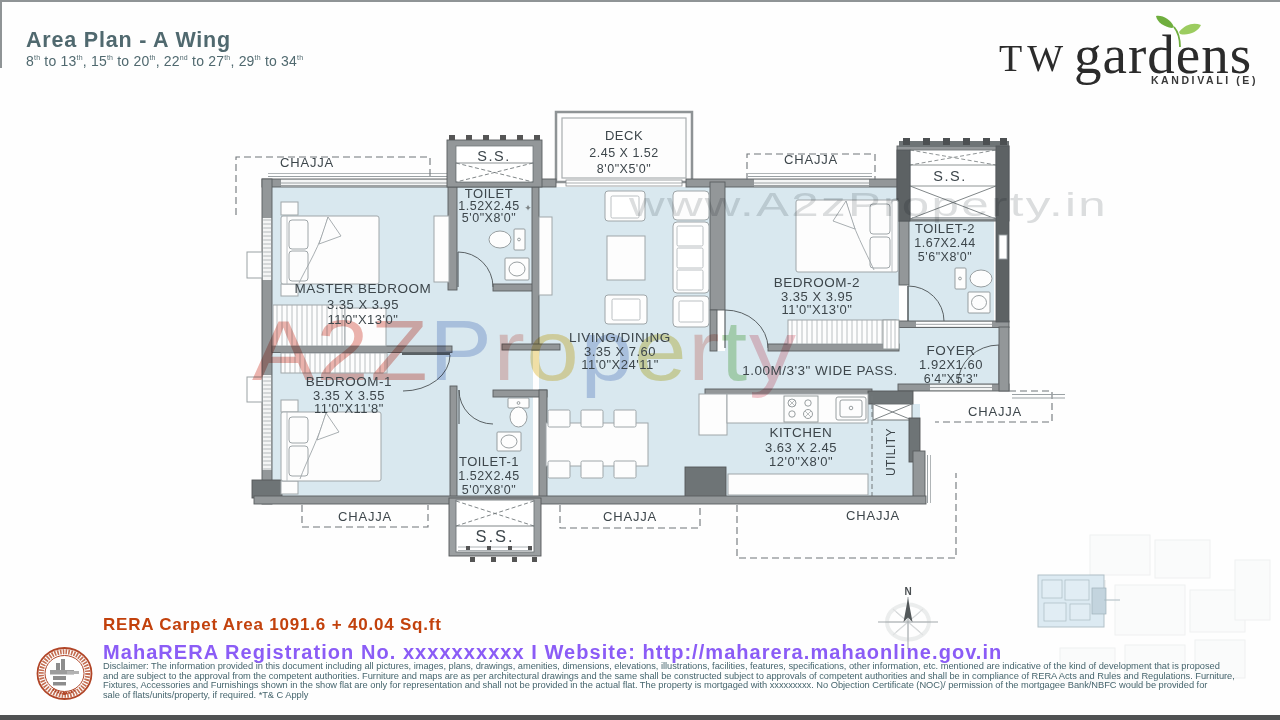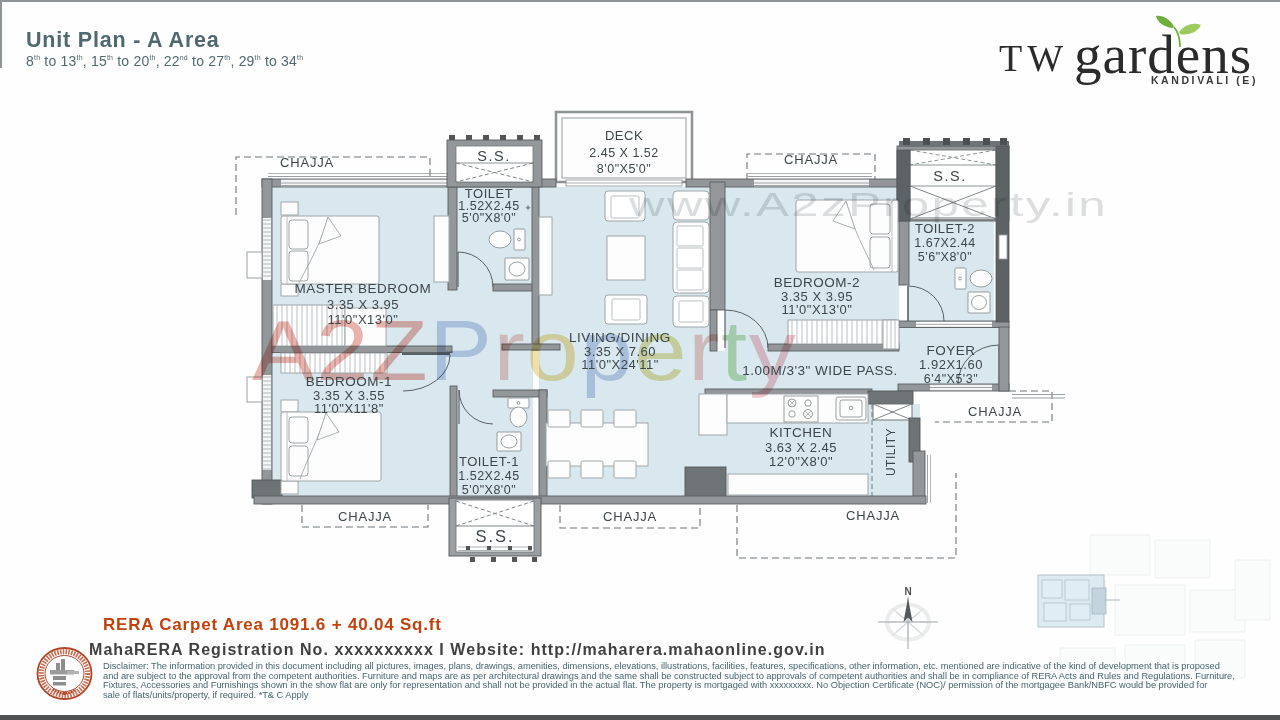--- a/index.html
+++ b/index.html
@@ -8,21 +8,21 @@
 </style>
 </head>
 <body>
 
 <div class="abs" style="left:0;top:0;width:1280px;height:2px;background:#8f9496;"></div>
 
 <div class="abs" style="left:0;top:0;width:2px;height:68px;background:#8f9496;"></div>
 
 <div class="abs" style="left:0;top:715px;width:1280px;height:5px;background:#4f5152;"></div>
 
-<div class="abs" style="left:26px;top:28px;font-size:21.5px;font-weight:bold;color:#50696f;letter-spacing:0.8px;">Unit Plan - A Area</div>
+<div class="abs" style="left:26px;top:28px;font-size:21.5px;font-weight:bold;color:#50696f;letter-spacing:0.8px;">Area Plan - A Wing</div>
 
 <div class="abs" style="left:26px;top:53px;font-size:14px;letter-spacing:0.2px;color:#50696f;">8<sup style="font-size:7px;">th</sup> to 13<sup style="font-size:7px;">th</sup>, 15<sup style="font-size:7px;">th</sup> to 20<sup style="font-size:7px;">th</sup>, 22<sup style="font-size:7px;">nd</sup> to 27<sup style="font-size:7px;">th</sup>, 29<sup style="font-size:7px;">th</sup> to 34<sup style="font-size:7px;">th</sup></div>
 
 <div class="abs" style="left:990px;top:3px;width:290px;height:110px;">
   <svg width="290" height="110" viewBox="0 0 290 110">
 
     <path d="M184,24 C180,16 173,12 166,13 C167,19 174,24 182,25 Z" fill="#6fae3e"></path>
 
     <path d="M189,29 C195,21 204,19 211,22 C208,29 198,33 190,31 Z" fill="#9ccc60"></path>
 
@@ -599,21 +599,21 @@
 <rect x="1065" y="580" width="24" height="20" fill="#dcebf3" stroke="#9db1ba" stroke-width="0.7"></rect>
 <rect x="1044" y="603" width="22" height="18" fill="#dcebf3" stroke="#9db1ba" stroke-width="0.7"></rect>
 <rect x="1070" y="604" width="20" height="16" fill="#dcebf3" stroke="#9db1ba" stroke-width="0.7"></rect>
 <rect x="1092" y="588" width="14" height="26" fill="#b9cdd9" stroke="#8fa5b0" stroke-width="0.7"></rect>
 <line x1="1104" y1="600" x2="1120" y2="600" stroke="#9db1ba" stroke-width="0.8"></line>
 </g>
 </svg>
 
 <div class="abs" style="left:103px;top:615px;font-size:17px;font-weight:bold;color:#c2410c;letter-spacing:0.8px;">RERA Carpet Area 1091.6 + 40.04 Sq.ft</div>
 
-<div class="abs" style="left:89px;top:641px;font-size:16px;letter-spacing:1.05px;font-weight:bold;color:#404040;">MahaRERA Registration No. xxxxxxxxxx I Website: http://maharera.mahaonline.gov.in</div>
+<div class="abs" style="left:103px;top:641px;font-size:20px;letter-spacing:1.05px;font-weight:bold;color:#8b5cf6;">MahaRERA Registration No. xxxxxxxxxx I Website: http://maharera.mahaonline.gov.in</div>
 
 <div class="abs" style="left:103px;top:662px;width:1150px;font-size:9.3px;letter-spacing:-0.03px;line-height:9.7px;color:#47666e;white-space:nowrap;">Disclaimer: The information provided in this document including all pictures, images, plans, drawings, amenities, dimensions, elevations, illustrations, facilities, features, specifications, other information, etc. mentioned are indicative of the kind of development that is proposed<br>and are subject to the approval from the competent authorities. Furniture and maps are as per architectural drawings and the same shall be constructed subject to approvals of competent authorities and shall be in compliance of RERA Acts and Rules and Regulations. Furniture,<br>Fixtures, Accessories and Furnishings shown in the show flat are only for representation and shall not be provided in the actual flat. The property is mortgaged with xxxxxxxxx. No Objection Certificate (NOC)/ permission of the mortgagee Bank/NBFC would be provided for<br>sale of flats/units/property, if required. *T&amp; C Apply</div>
 
 <div class="abs" style="left:36px;top:647px;width:57px;height:53px;">
   <svg width="57" height="53" viewBox="0 0 57 53">
     <ellipse cx="28.5" cy="26.5" rx="27" ry="25.5" fill="#fff" stroke="#b14527" stroke-width="1.8"></ellipse>
     <ellipse cx="28.5" cy="26.5" rx="23.2" ry="21.8" fill="none" stroke="#b95534" stroke-width="5" stroke-dasharray="1.6,1.2" opacity="0.85"></ellipse>
     <ellipse cx="28.5" cy="26.5" rx="19.5" ry="18" fill="#fff" stroke="#b14527" stroke-width="1"></ellipse>
     <g fill="#8d8d8d">
       <rect x="25" y="12" width="4" height="12"></rect>

